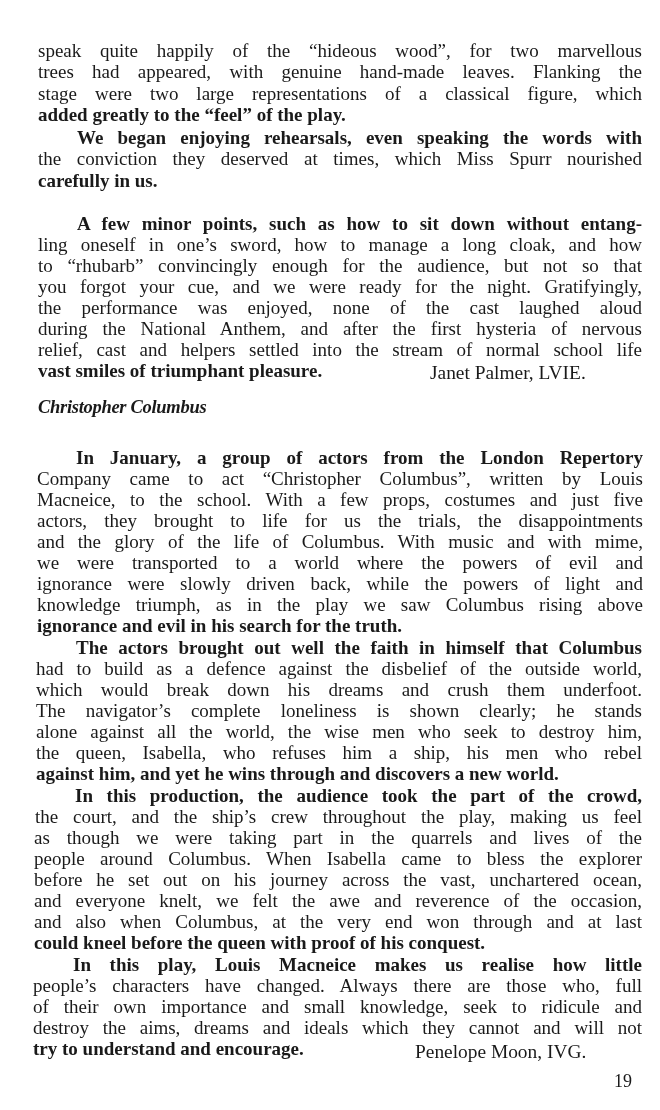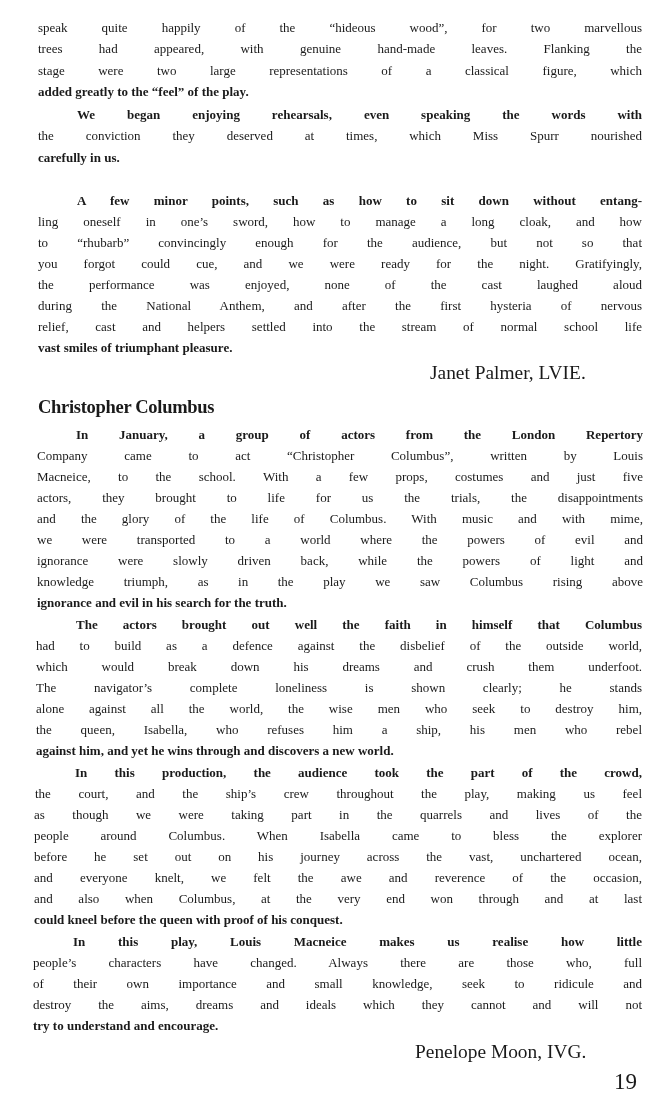--- a/index.html
+++ b/index.html
@@ -5,54 +5,55 @@
   html, body { margin: 0; padding: 0; background: #ffffff; }
   body { width: 660px; height: 1110px; position: relative; overflow: hidden; }
   .page {
     position: absolute; left: 0; top: 0; width: 660px; height: 1110px;
     font-family: "Liberation Serif", "DejaVu Serif", serif;
     color: #1a1a1a;
   }
   .line {
     position: absolute;
     left: 38px; width: 604px;
-    font-size: 13px;
+    font-size: 19px;
     line-height: 21px;
     white-space: nowrap;
     text-align: justify;
     text-align-last: justify;
+    margin-top: 23px;
   }
   .line.last { text-align-last: left; font-weight: bold; }
   .line.indent { left: 77px; width: 565px; font-weight: bold; }
   .sig {
     position: absolute; font-size: 19.4px; line-height: 21px; white-space: nowrap; text-align: center;
   }
   .heading {
     position: absolute; left: 38px; font-weight: bold; font-size: 18.5px; line-height: 21px;
-    white-space: nowrap; letter-spacing: -0.3px;
+    white-space: nowrap; letter-spacing: -0.3px; font-style: italic;
   }
-  .pagenum { position: absolute; font-size: 23px; line-height: 21px; }
+  .pagenum { position: absolute; font-size: 18px; line-height: 21px; }
 </style>
 </head>
 <body>
 
 <div class="page">
 
   <div>
     <div class="line" style="top:17px">speak quite happily of the “hideous wood”, for two marvellous</div>
     <div class="line" style="top:38px">trees had appeared, with genuine hand-made leaves.  Flanking the</div>
     <div class="line" style="top:60px">stage were two large representations of a classical figure, which</div>
     <div class="line last" style="top:81px">added greatly to the “feel” of the play.</div>
     <div class="line indent" style="top:104px">We began enjoying rehearsals, even speaking the words with</div>
     <div class="line" style="top:125px">the conviction they deserved at times, which Miss Spurr nourished</div>
     <div class="line last" style="top:147px">carefully in us.</div>
     <div class="line indent" style="top:190px">A few minor points, such as how to sit down without entang-</div>
     <div class="line" style="top:211px">ling oneself in one’s sword, how to manage a long cloak, and how</div>
     <div class="line" style="top:232px">to “rhubarb” convincingly enough for the audience, but not so that</div>
-    <div class="line" style="top:253px">you forgot could cue, and we were ready for the night.  Gratifyingly,</div>
+    <div class="line" style="top:253px">you forgot your cue, and we were ready for the night.  Gratifyingly,</div>
     <div class="line" style="top:274px">the performance was enjoyed, none of the cast laughed aloud</div>
     <div class="line" style="top:295px">during the National Anthem, and after the first hysteria of nervous</div>
     <div class="line" style="top:316px">relief, cast and helpers settled into the stream of normal school life</div>
     <div class="line last" style="top:337px">vast smiles of triumphant pleasure.</div>
     <div class="sig" style="top:362px; left:430px">Janet Palmer, LVIE.</div>
   </div>
 
   <div>
     <div class="heading" style="top:397px">Christopher Columbus</div>
     <div class="line indent" style="top:424px; left:76px; width:567px">In January, a group of actors from the London Repertory</div>

